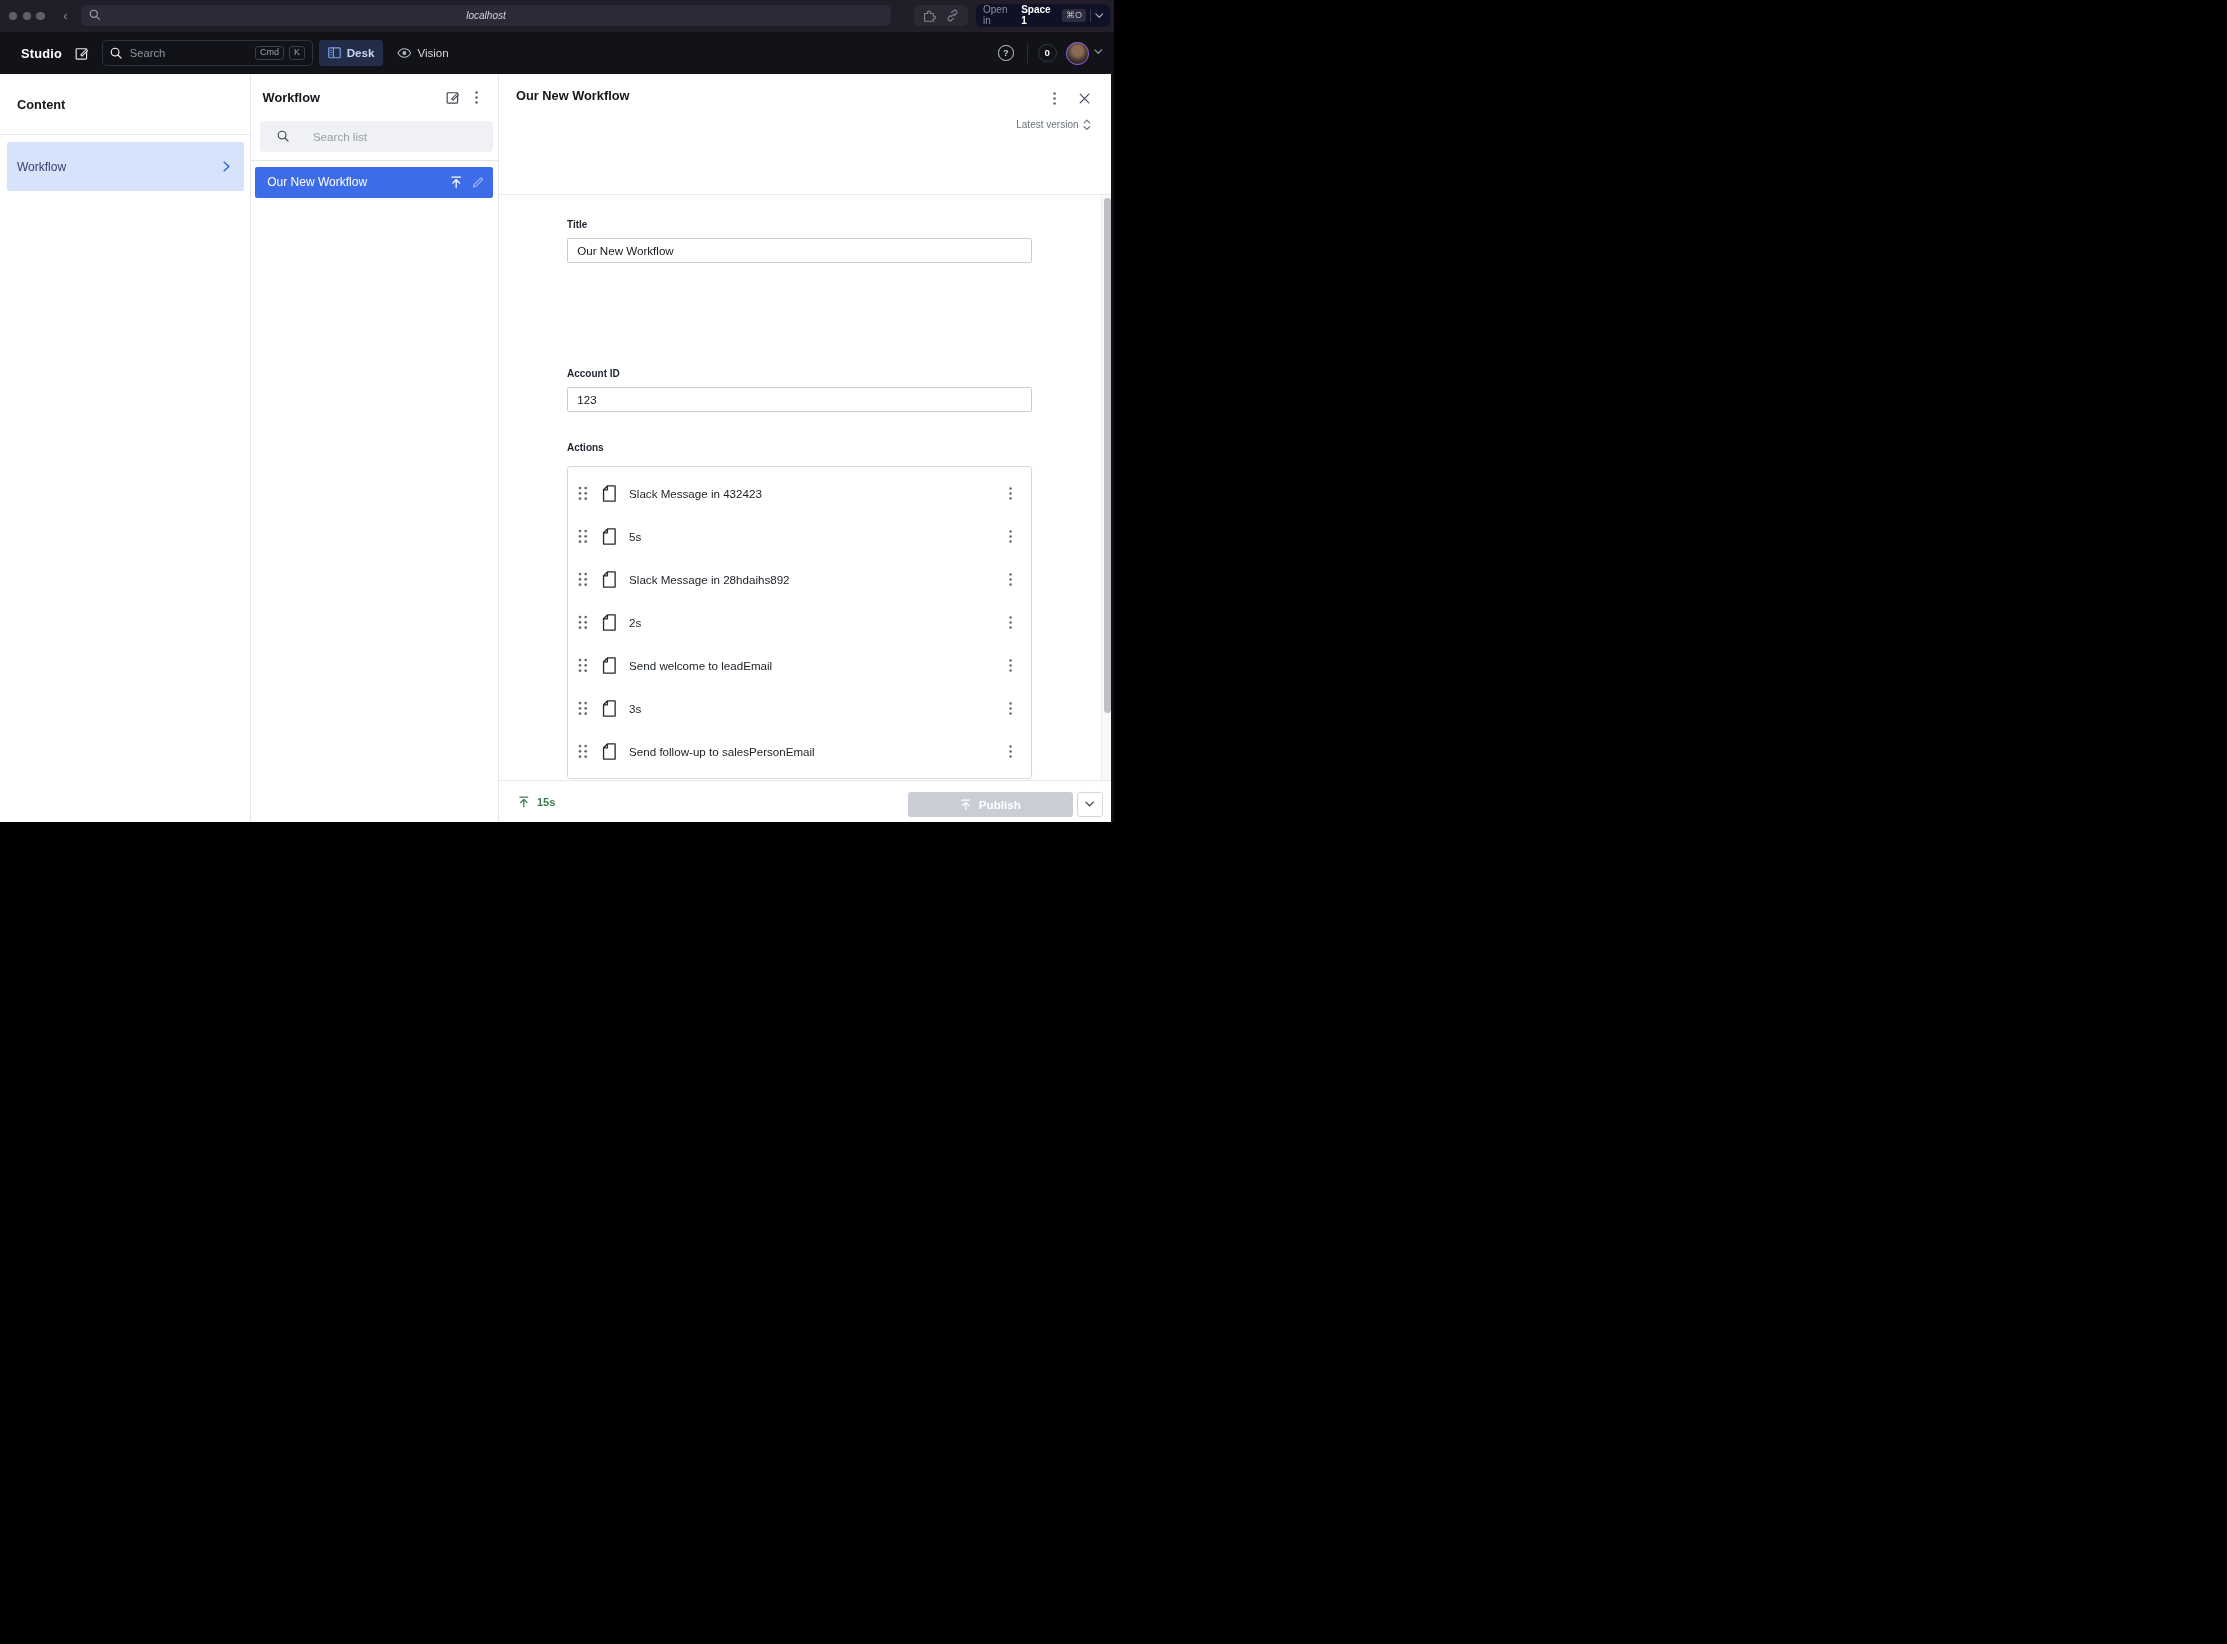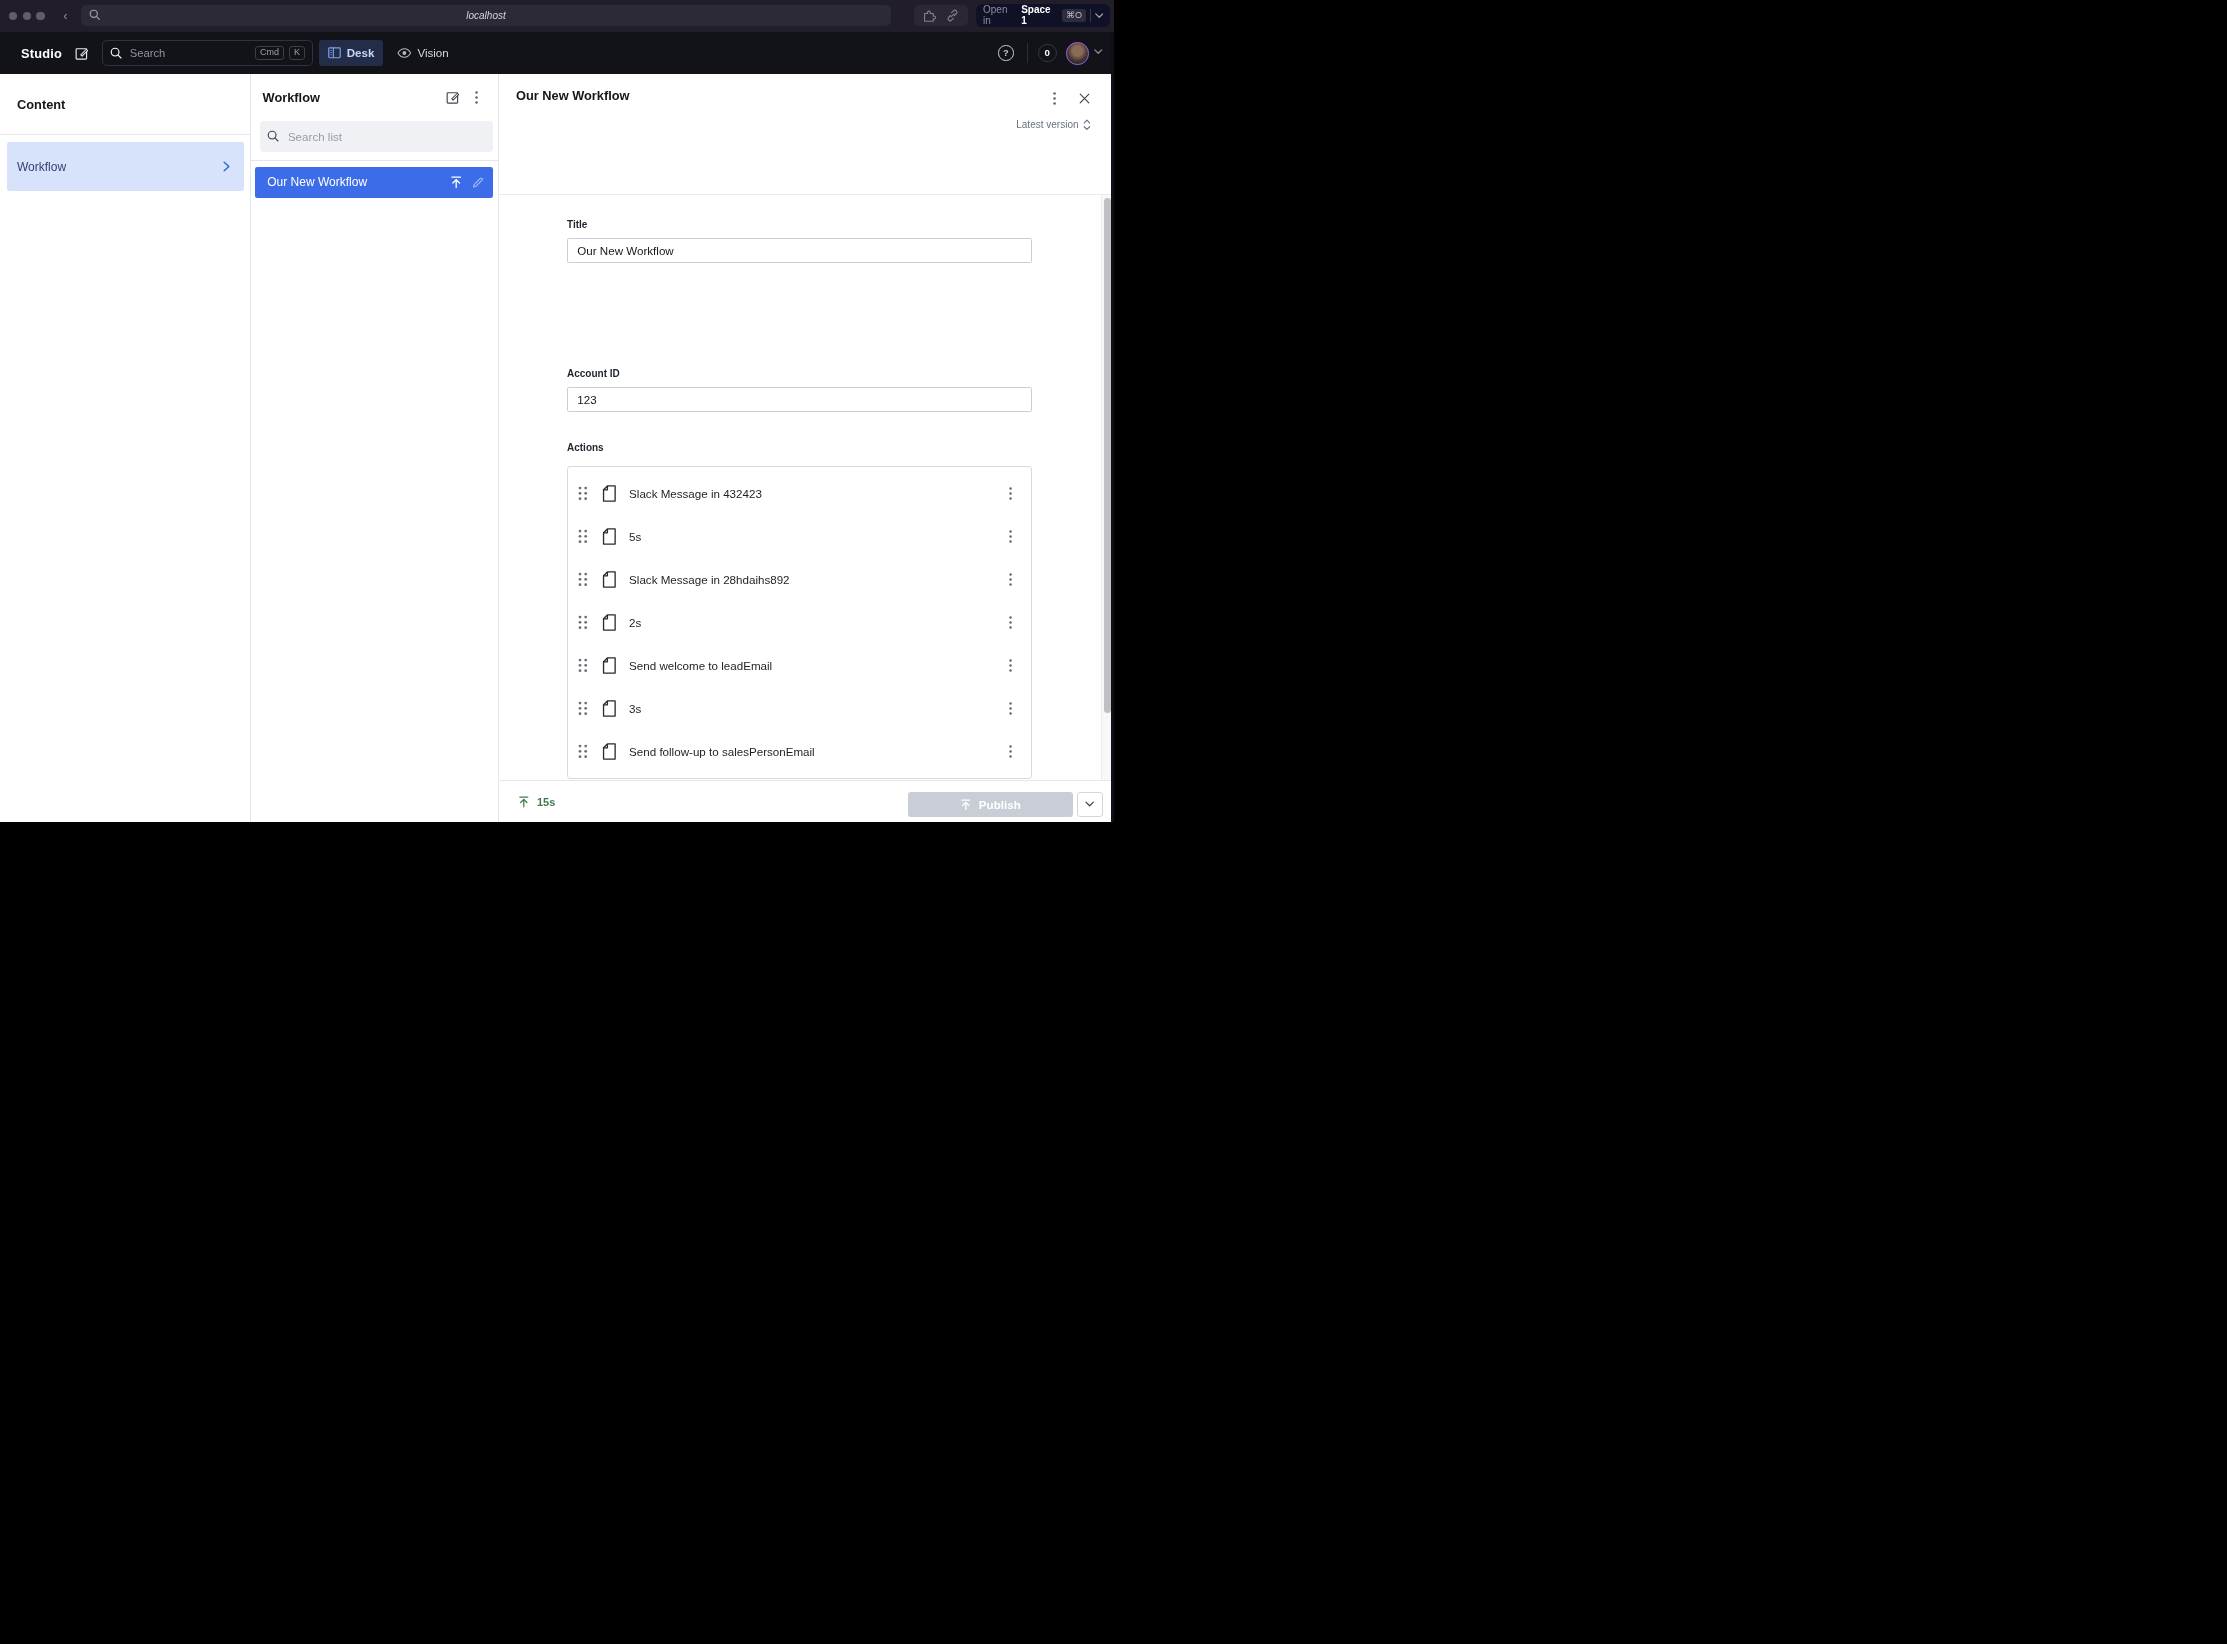--- a/index.html
+++ b/index.html
@@ -43,21 +43,21 @@
   .pane-left{position:absolute;left:0;top:74px;width:250px;bottom:0;background:#fff;}
   .pane-left .pane-head{height:61px;border-bottom:0.8px solid #E6E8EC;display:flex;align-items:center;padding:0 17px;}
   .pane-title{font-size:12.8px;font-weight:700;color:#14171B;}
   .root-item{margin:7px 6.2px 0 7px;height:49px;background:#D7E2FB;border-radius:2.3px;display:flex;align-items:center;padding:0 14px 0 10px;}
   .root-item .lbl{flex:1;font-size:12px;color:#36426E;font-weight:500;}
 
   .pane-mid{position:absolute;left:250px;top:74px;width:249px;bottom:0;background:#fff;border-left:0.8px solid #E3E6EA;border-right:0.8px solid #E3E6EA;}
   .mid-head{height:47px;display:flex;align-items:center;padding:0 10px 0 11.6px;}
   .mid-head .pane-title{flex:1;}
   .icon-btn{width:23px;height:23px;display:flex;align-items:center;justify-content:center;border-radius:3.1px;}
-  .mid-search{margin:0 4.7px 0 8.5px;height:31px;background:#F0F1F4;border-radius:3.9px;display:flex;align-items:center;padding:0 7px;gap:7px;}
+  .mid-search{margin:0 4.7px 0 8.5px;height:31px;background:#F0F1F4;border-radius:3.9px;display:flex;align-items:center;padding:0 17px;gap:22px;}
   .mid-search input{flex:1;background:transparent;border:none;outline:none;font-size:11.6px;color:#1c2127;min-width:0;}
   .mid-search input::placeholder{color:#979CA4;}
   .mid-div{margin-top:7.8px;border-top:0.8px solid #E3E6EA;}
   .doc-item{margin:6.2px 4.7px 0 3.9px;height:31px;background:#3C6CE8;border-radius:2.3px;display:flex;align-items:center;padding:0 9.3px 0 12.4px;}
   .doc-item .lbl{flex:1;color:#fff;font-size:12px;}
   .doc-item .pub{margin-right:10px;}
   .doc-item .pen{opacity:.55;}
 
   .pane-right{position:absolute;left:499px;top:74px;width:612px;bottom:0;background:#fff;}
   .doc-head{position:absolute;left:0;right:0;top:0;height:72px;}

